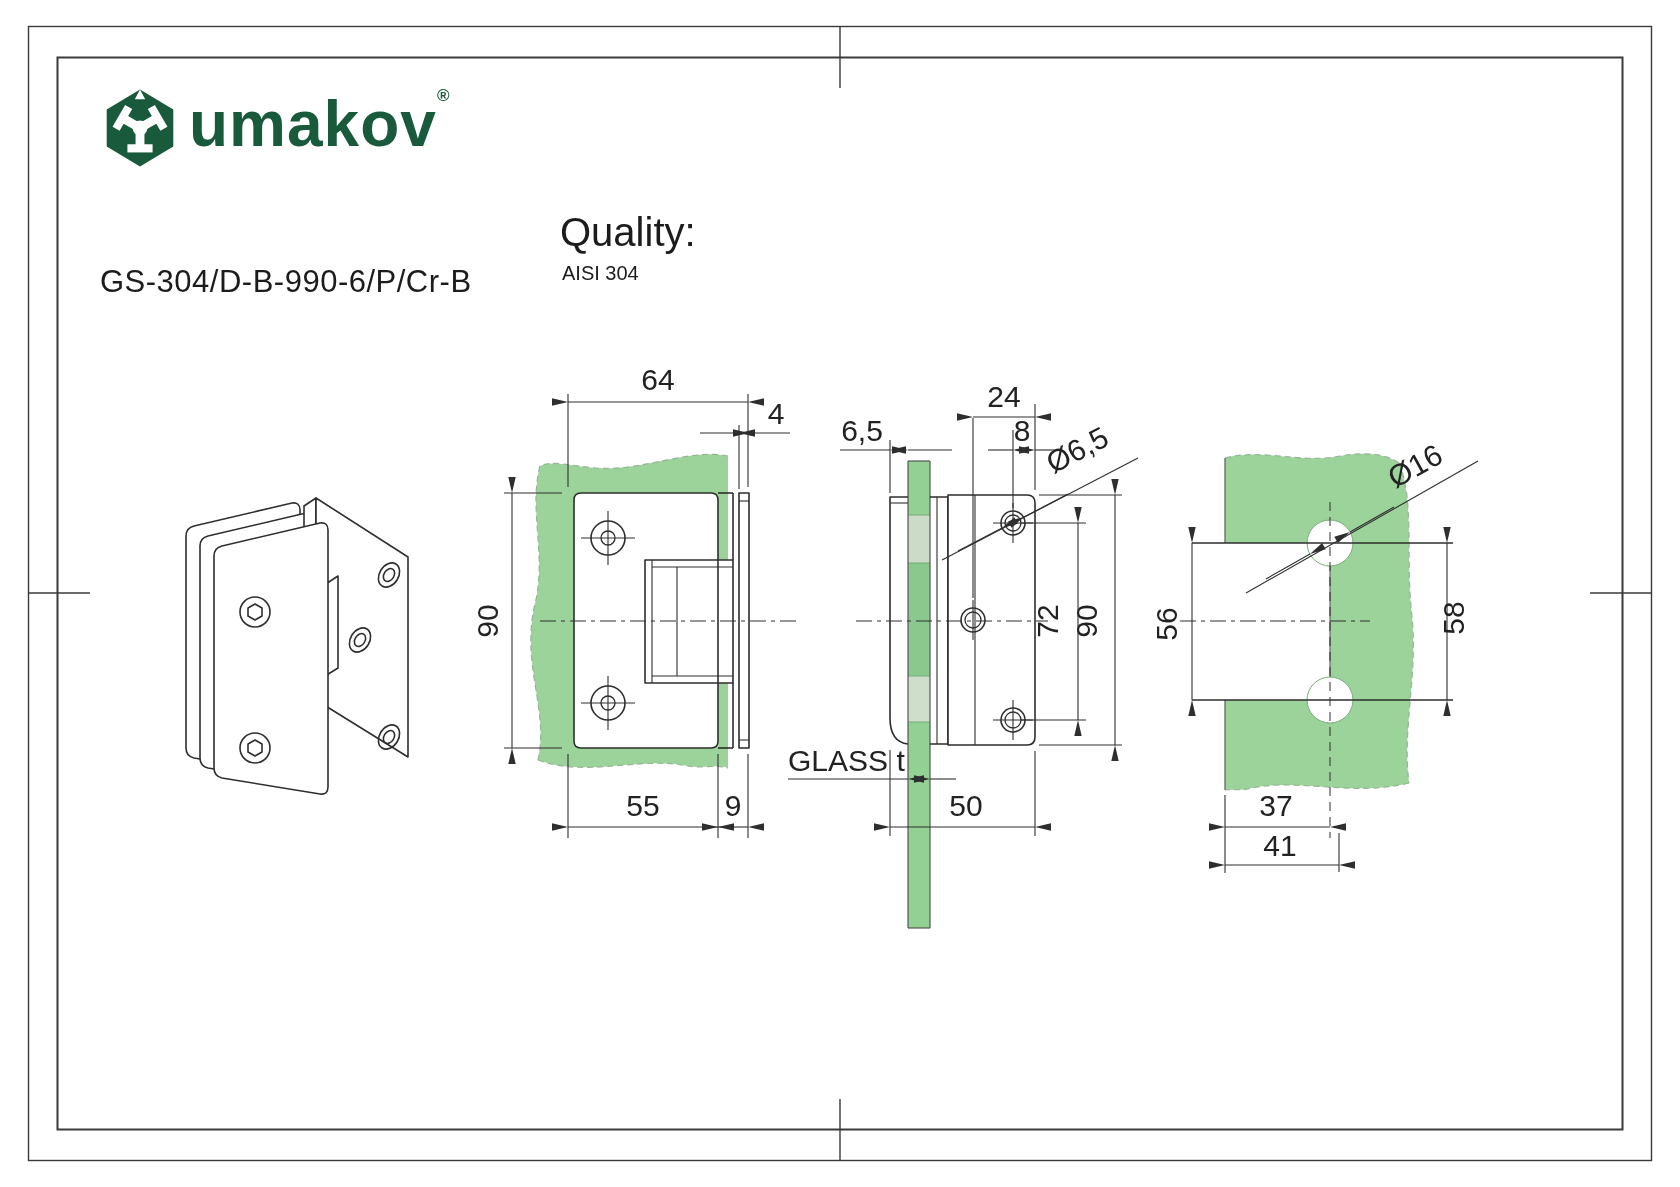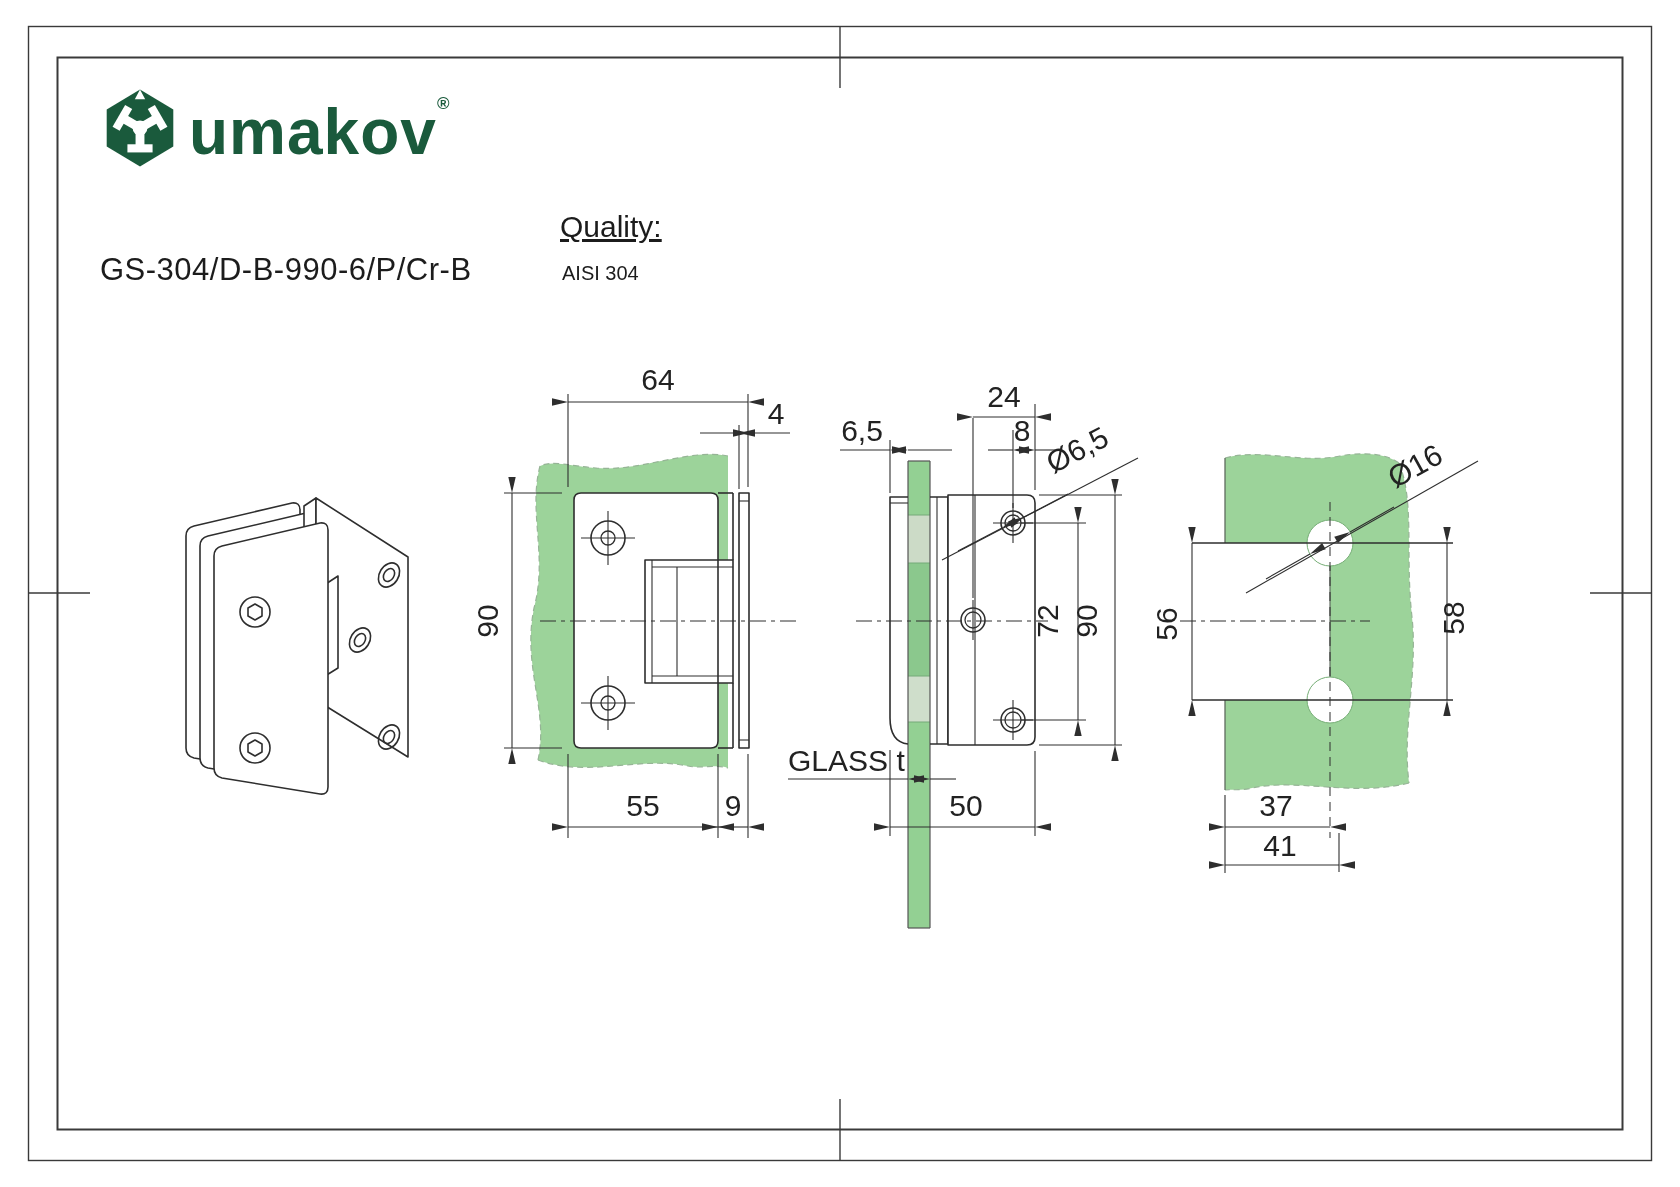--- a/index.html
+++ b/index.html
@@ -1,24 +1,24 @@
 <!DOCTYPE html>
 <html><head>
 <meta charset="utf-8">
 <style>
   html,body{margin:0;padding:0;background:#ffffff;}
   .page{position:relative;width:1680px;height:1187px;background:#fff;overflow:hidden;
         font-family:"Liberation Sans",sans-serif;}
   .abs{position:absolute;}
   .logo-row{left:103px;top:88px;display:flex;align-items:flex-start;}
   .logo-text{color:#1a5a3c;font-weight:bold;font-size:64px;letter-spacing:1px;line-height:0.95;
-             margin-left:12px;margin-top:14px;}
+             margin-left:12px;margin-top:6px;}
   .reg{color:#1a5a3c;font-size:17px;font-weight:bold;vertical-align:top;position:relative;top:-6px;}
-  .part-code{left:100px;top:252px;font-size:31px;color:#1c1c1c;letter-spacing:0.5px;}
-  .quality-label{left:560px;top:210px;font-size:30px;color:#1c1c1c;text-decoration:underline;}
+  .part-code{left:100px;top:264px;font-size:31px;color:#1c1c1c;letter-spacing:0.5px;}
+  .quality-label{left:560px;top:210px;font-size:40px;color:#1c1c1c;}
   .quality-value{left:562px;top:262px;font-size:20px;color:#1c1c1c;}
   svg text{user-select:none;}
   .ol{stroke:#2e2e2e;stroke-width:1.6;fill:#fff;stroke-linejoin:round;}
   .oln{stroke:#2e2e2e;stroke-width:1.6;fill:none;stroke-linejoin:round;}
   .thin{stroke:#2e2e2e;stroke-width:1.1;fill:none;}
   .thk{stroke:#2e2e2e;stroke-width:1.3;fill:none;}
   .cl{stroke:#2e2e2e;stroke-width:1;fill:none;stroke-dasharray:16 5 4 5;}
   .dsh{stroke:#2e2e2e;stroke-width:1;fill:none;stroke-dasharray:9 6;}
   .wavy{stroke:#96b496;stroke-width:1.2;fill:none;stroke-dasharray:6 4;}
   .dim{font-family:"Liberation Sans",sans-serif;font-size:30px;fill:#222;stroke:none;}

